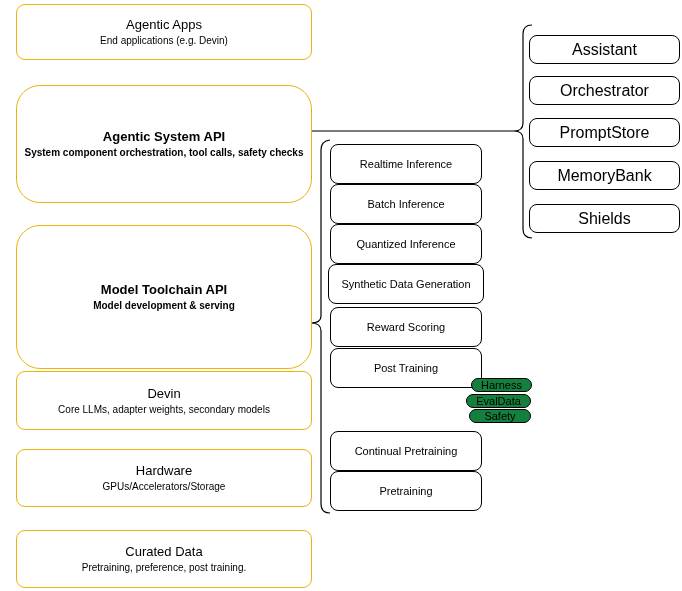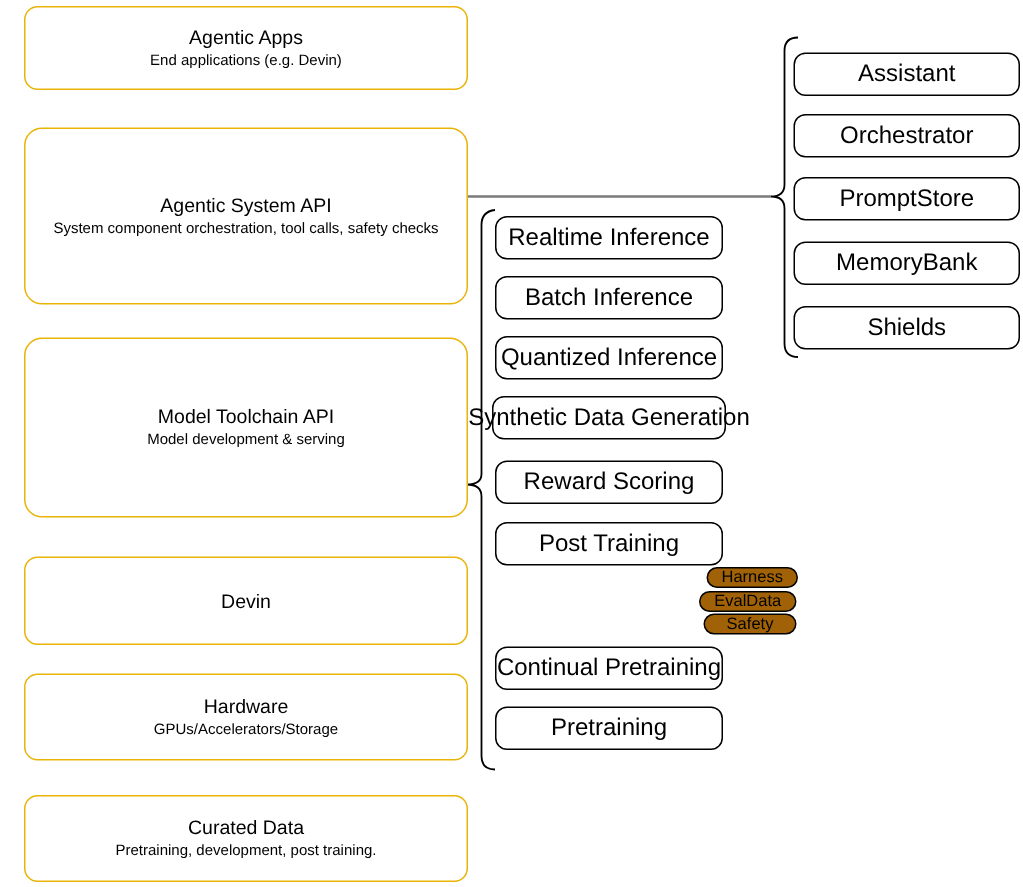--- a/index.html
+++ b/index.html
@@ -8,36 +8,36 @@
     font-family:"Liberation Sans", sans-serif; color:#000000; overflow:hidden;
   }
   .canvas * { box-sizing:border-box; }
   .overlay { position:absolute; left:0; top:0; width:682px; height:591px; pointer-events:none; }
   .lbox {
     position:absolute; left:16px; width:296px; border:1px solid #eab308; background:#fff;
     display:flex; flex-direction:column; align-items:center; justify-content:center;
     text-align:center; z-index:1;
   }
   .r9  { border-radius:9px; }
-  .r28 { border-radius:12px; }
+  .r28 { border-radius:24px;font-weight:bold; }
   .lbox .t { font-size:13px; line-height:18px; white-space:nowrap; }
   .lbox .s { font-size:10px; line-height:14px; white-space:nowrap; }
   .mbox {
-    position:absolute; left:330px; width:152px; height:29px; border:1px solid #000;
+    position:absolute; left:330px; width:152px; height:40px; border:1px solid #000;
     border-radius:8px; background:#fff; display:flex; align-items:center; justify-content:center;
-    font-size:16px; white-space:nowrap; z-index:1;
+    font-size:11px; white-space:nowrap; z-index:1;
   }
   .mbox.wide { left:328px; width:156px; }
   .rbox {
     position:absolute; left:529px; width:151px; height:29px; border:1px solid #000;
     border-radius:8px; background:#fff; display:flex; align-items:center; justify-content:center;
     font-size:16px; white-space:nowrap; z-index:1;
   }
   .oval {
-    position:absolute; height:14px; border:1px solid #000; border-radius:7px; background:#a16207;
+    position:absolute; height:14px; border:1px solid #000; border-radius:7px; background:#15803d;
     display:flex; align-items:center; justify-content:center; font-size:11px; line-height:12px;
     white-space:nowrap; z-index:3;
   }
 </style>
 </head>
 <body>
 
 <div class="canvas">
 
   <svg class="overlay" viewBox="0 0 682 591">
@@ -47,34 +47,35 @@
   </svg>
 
   <div class="lbox r9" style="top:4px;height:56px">
     <div class="t">Agentic Apps</div>
     <div class="s">End applications (e.g. Devin)</div>
   </div>
   <div class="lbox r28" style="top:85px;height:118px">
     <div class="t">Agentic System API</div>
     <div class="s">System component orchestration, tool calls, safety checks</div>
   </div>
-  <div class="lbox r28" style="top:225px;height:120px">
+  <div class="lbox r28" style="top:225px;height:144px">
     <div class="t">Model Toolchain API</div>
     <div class="s">Model development &amp; serving</div>
   </div>
   <div class="lbox r9" style="top:371px;height:59px">
     <div class="t">Devin</div>
+    <div class="s">Core LLMs, adapter weights, secondary models</div>
   </div>
   <div class="lbox r9" style="top:449px;height:58px">
     <div class="t">Hardware</div>
     <div class="s">GPUs/Accelerators/Storage</div>
   </div>
   <div class="lbox r9" style="top:530px;height:58px">
     <div class="t">Curated Data</div>
-    <div class="s">Pretraining, development, post training.</div>
+    <div class="s">Pretraining, preference, post training.</div>
   </div>
 
   <div class="mbox" style="top:144px">Realtime Inference</div>
   <div class="mbox" style="top:184px">Batch Inference</div>
   <div class="mbox" style="top:224px">Quantized Inference</div>
   <div class="mbox wide" style="top:264px">Synthetic Data Generation</div>
   <div class="mbox" style="top:307px">Reward Scoring</div>
   <div class="mbox" style="top:348px">Post Training</div>
   <div class="mbox" style="top:471px">Pretraining</div>
   <div class="mbox" style="top:431px">Continual Pretraining</div>

